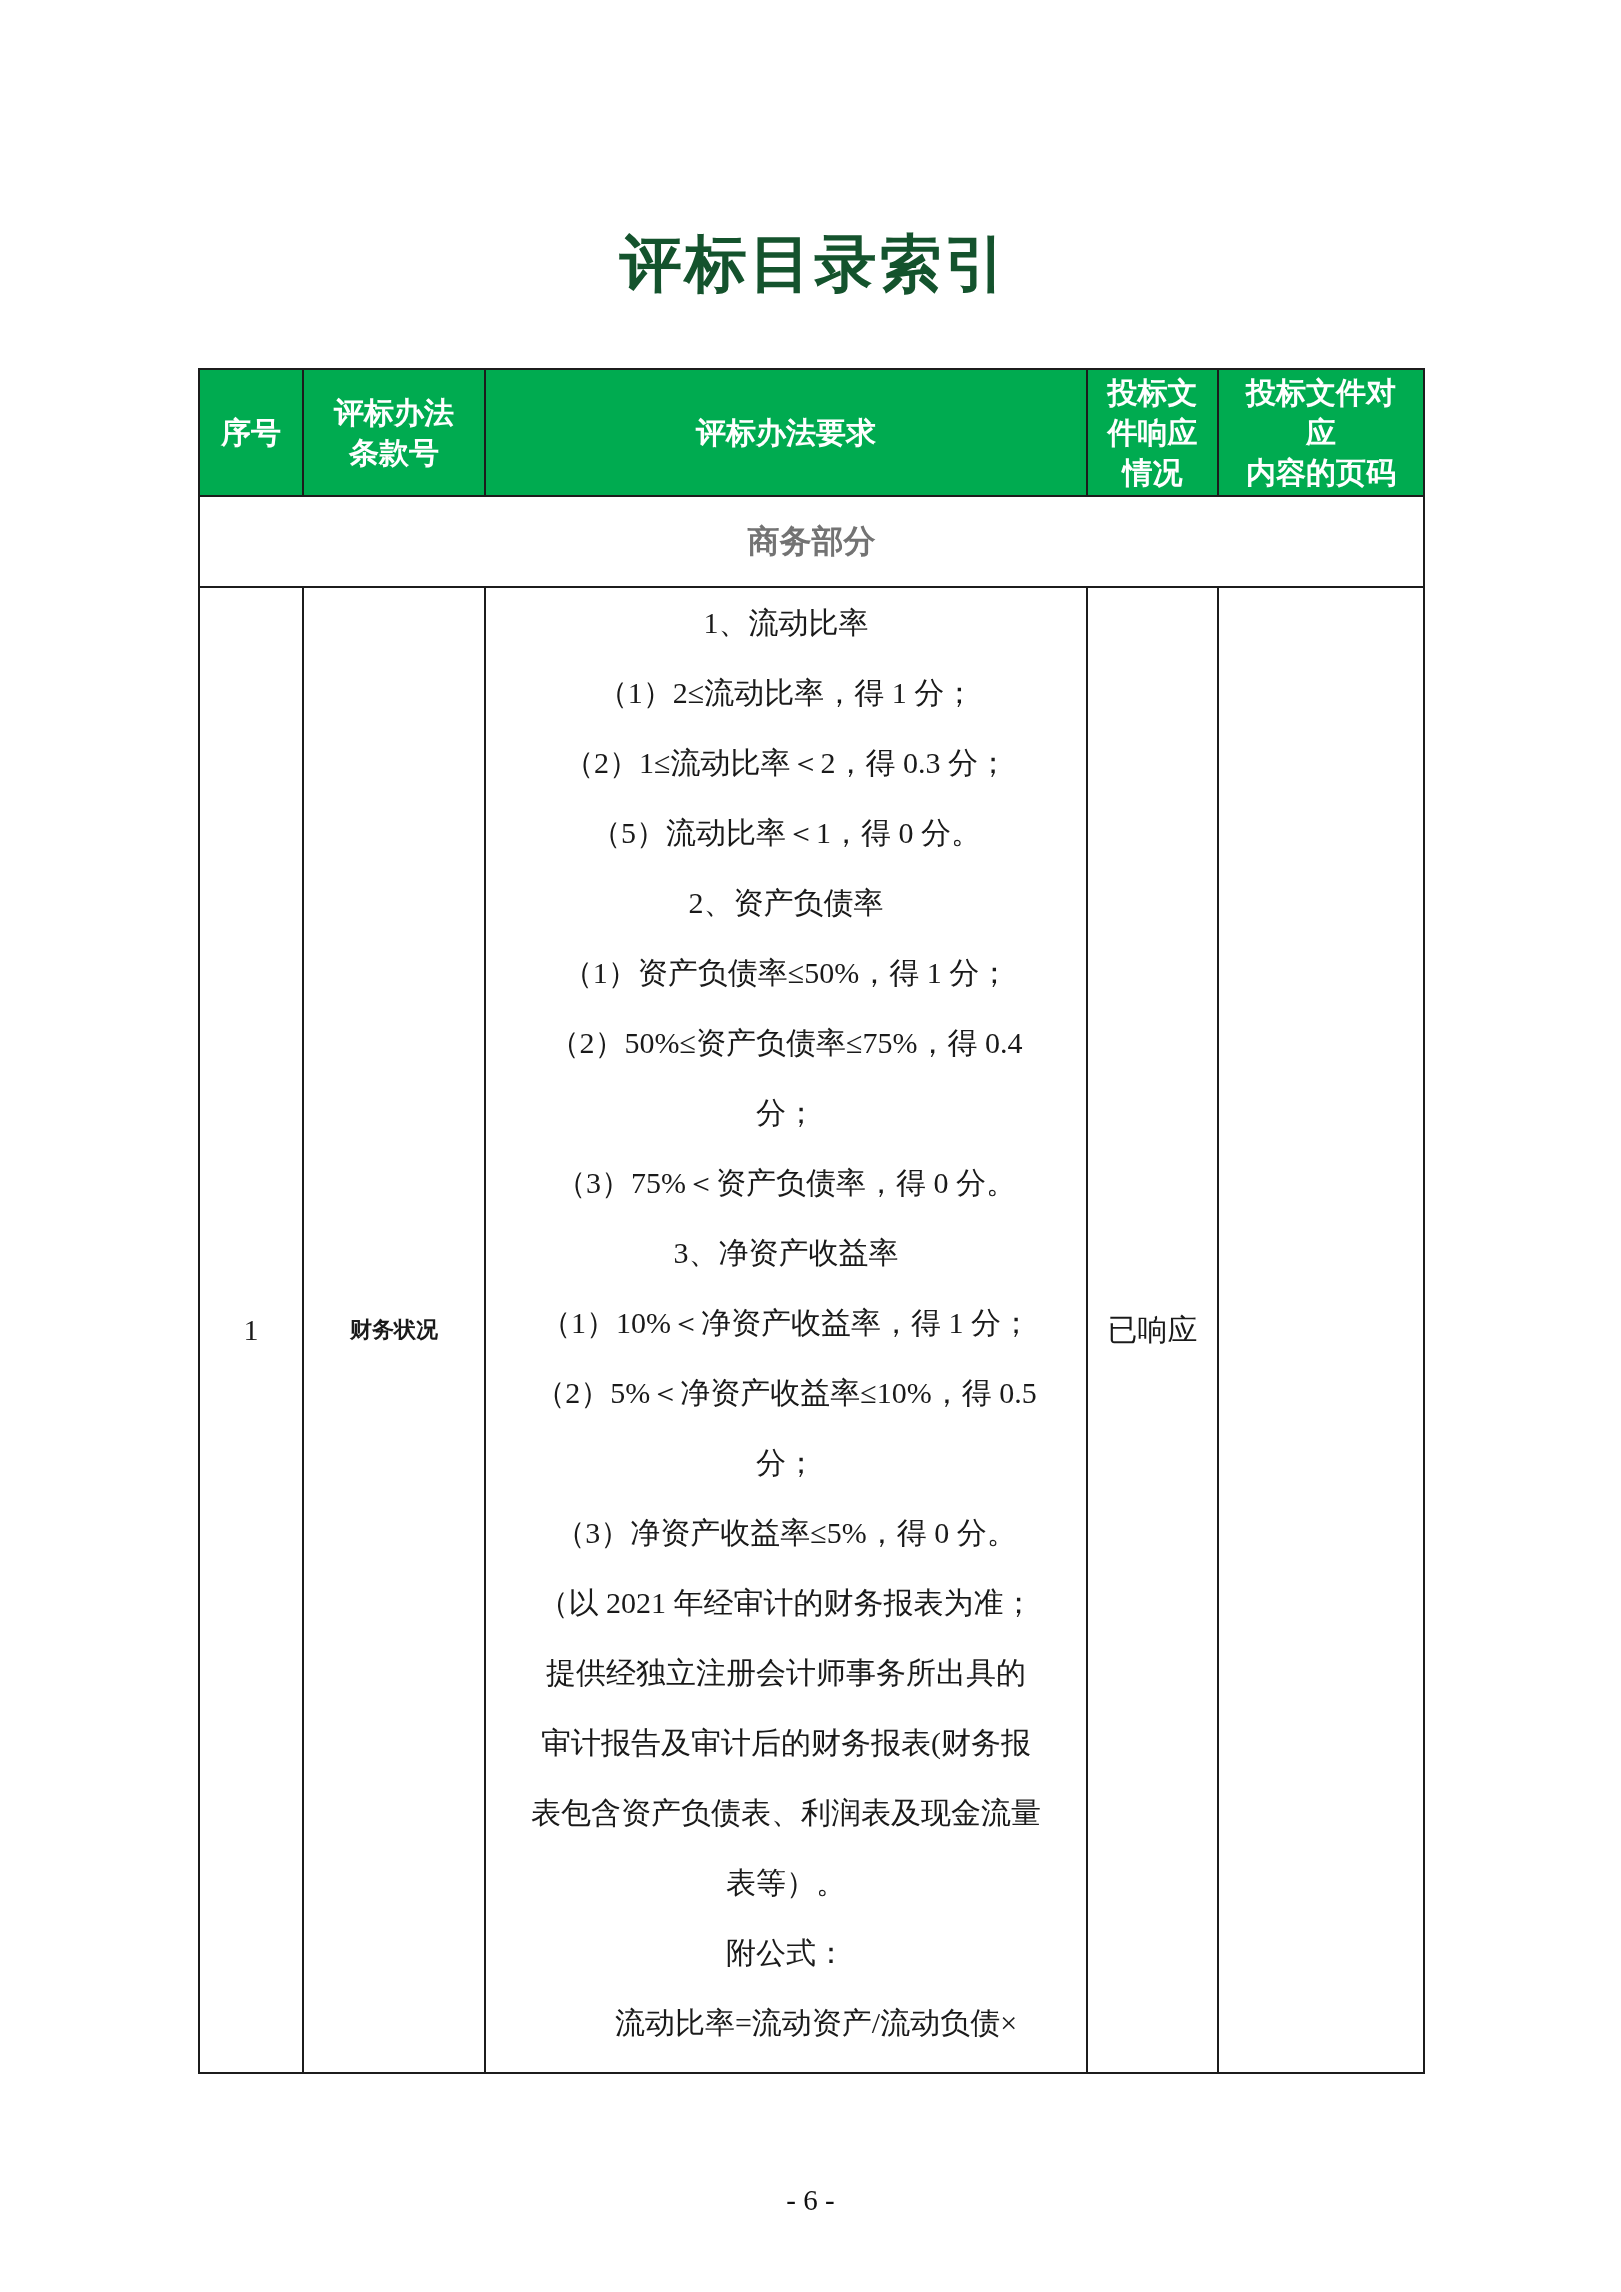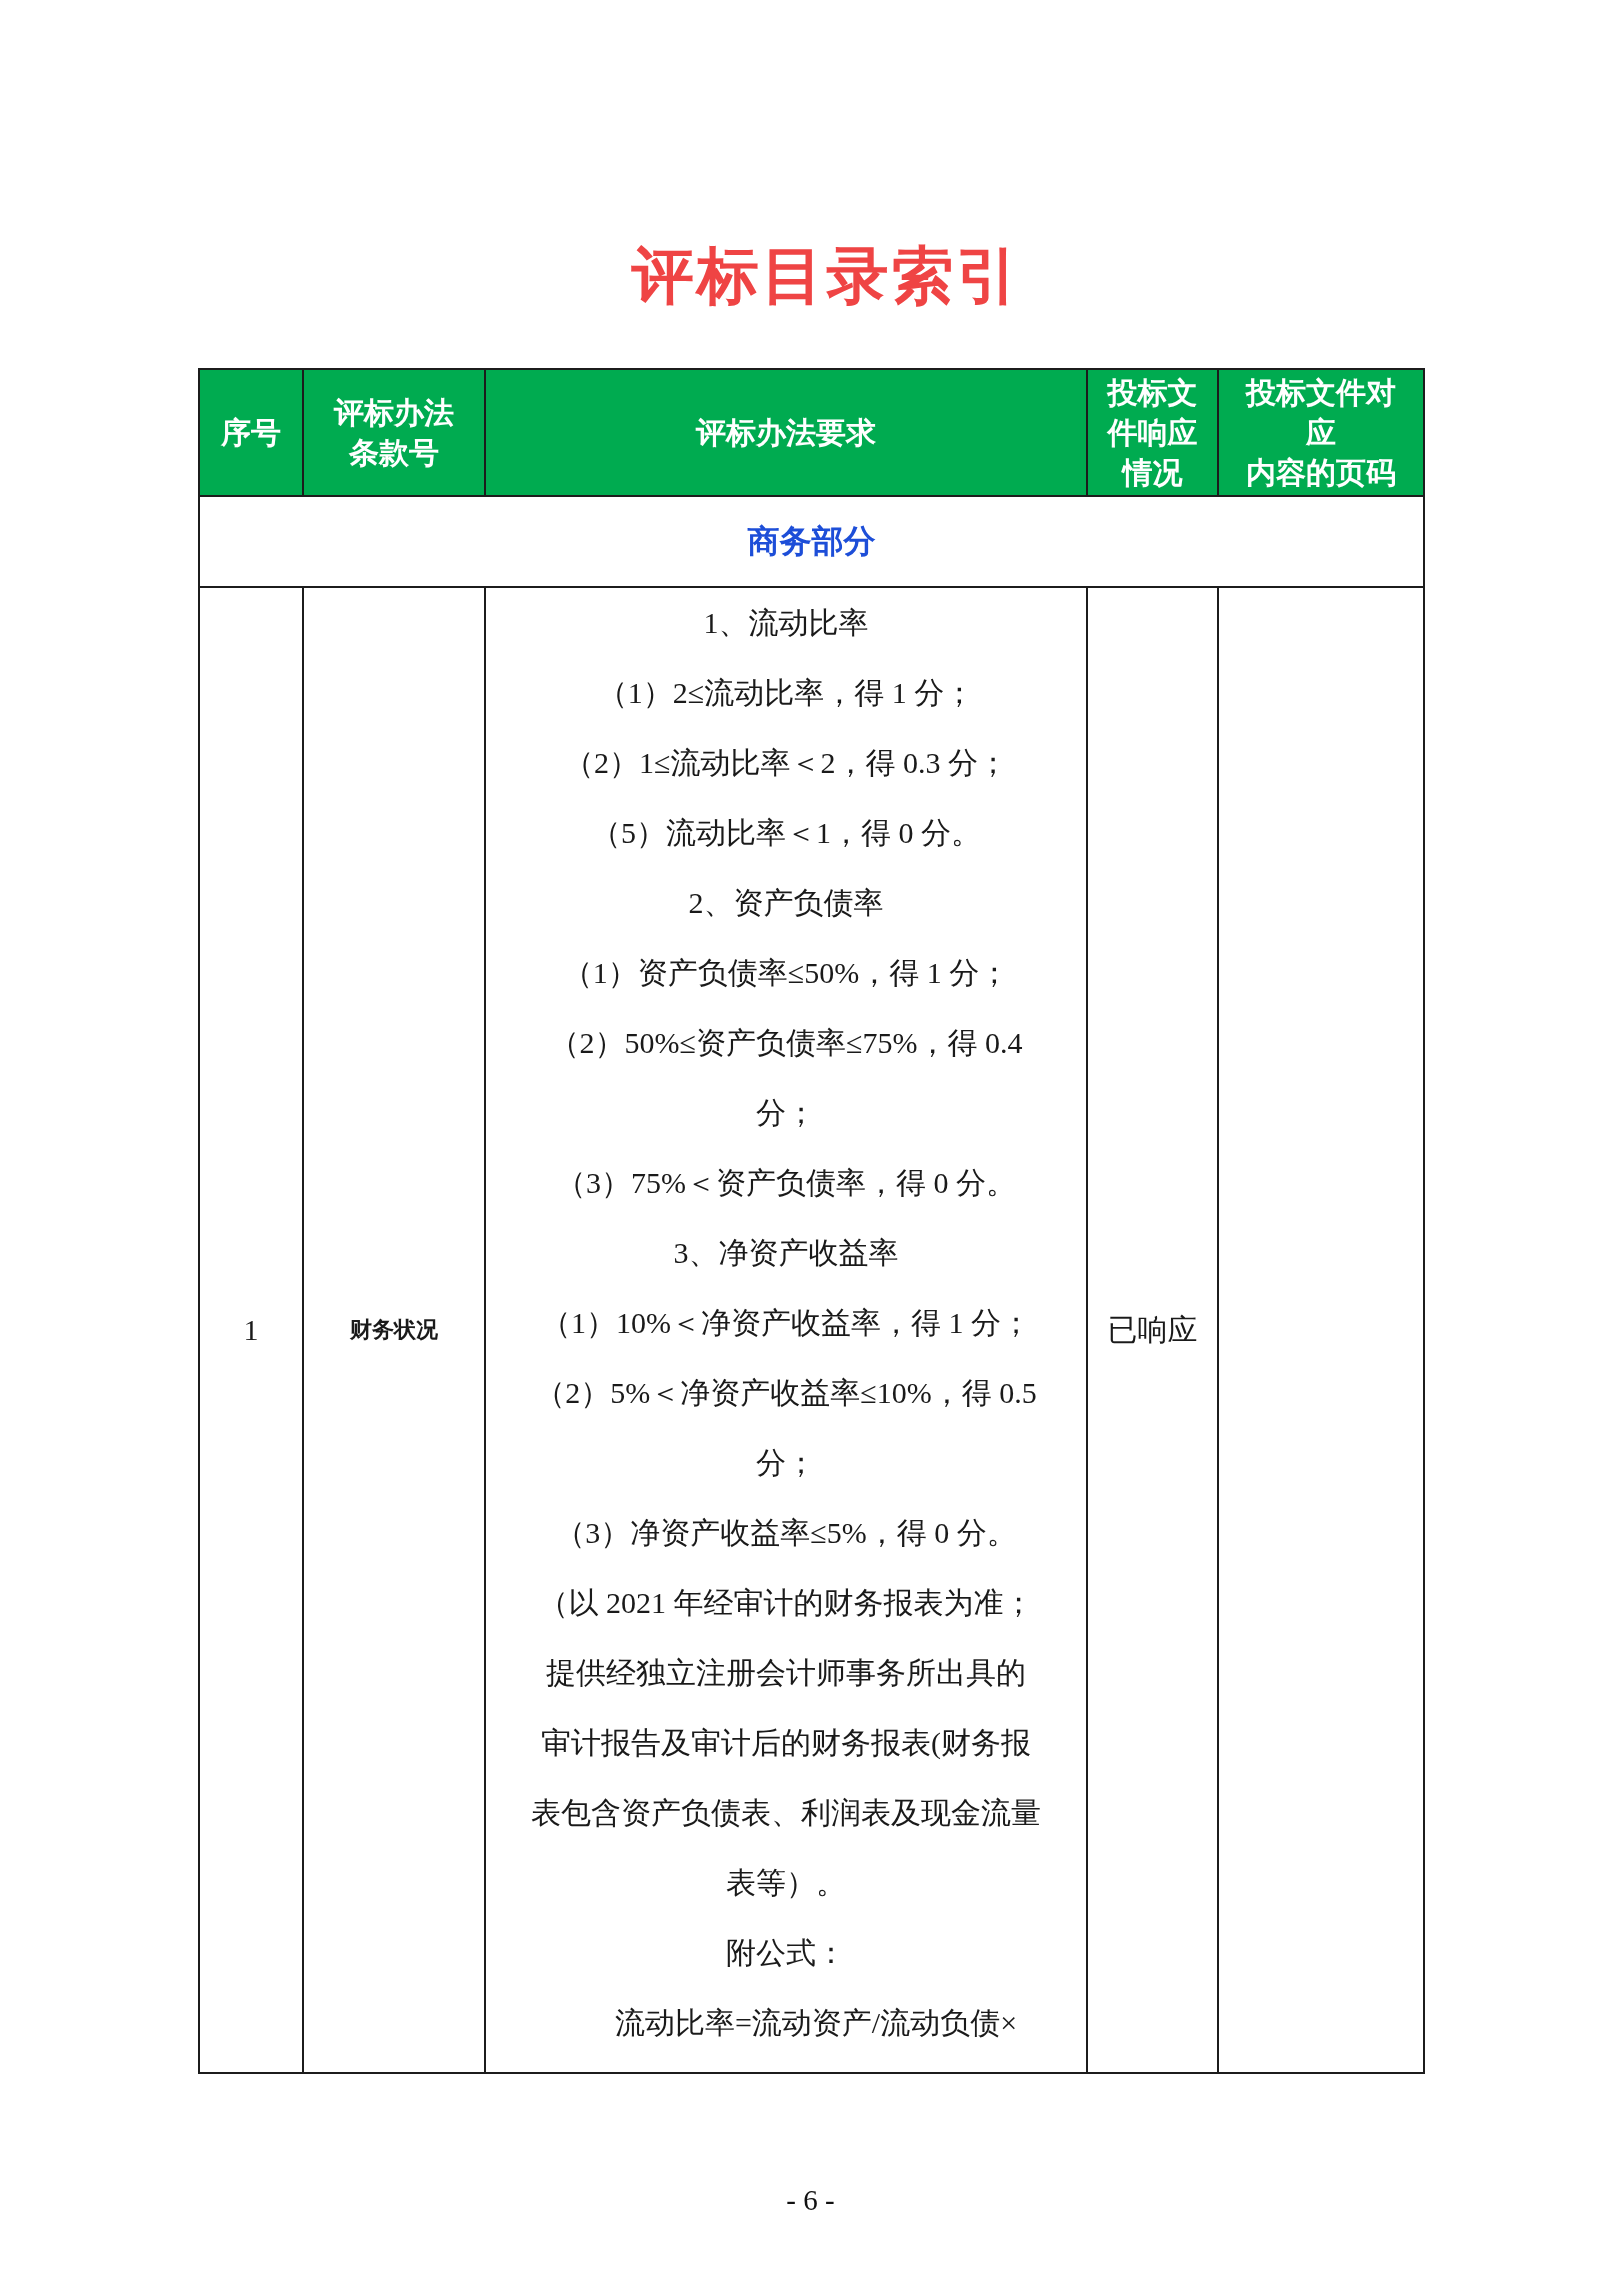--- a/index.html
+++ b/index.html
@@ -7,27 +7,27 @@
     position:relative;
     width:1621px;height:2293px;
     background:#ffffff;
     font-family:"Liberation Serif", serif;
     color:#1a1a1a;
     overflow:hidden;
   }
   .doc-title{
     position:absolute;
     left:198px;top:218px;width:1225px;
-    margin:16px;
+    margin:4px;
     text-align:center;
     font-family:"Liberation Sans", sans-serif;
     font-weight:bold;
     font-size:62px;
     letter-spacing:2.9px;
-    color:#ef4444;
+    color:#14532d;
   }
   table.index-table{
     position:absolute;
     left:198px;top:368px;
     width:1225px;
     border-collapse:collapse;
     table-layout:fixed;
     border:2.9px solid #1c1c1c;
   }
   .index-table th,.index-table td{
@@ -43,21 +43,21 @@
     line-height:40px;
     text-align:center;
     vertical-align:middle;
     white-space:pre-line;
     font-family:"Liberation Serif", serif;
   }
   tr.section-row{height:91px;}
   .section-cell{
     text-align:center;
     vertical-align:middle;
-    color:#1d4ed8;
+    color:#737373;
     font-weight:bold;
     font-size:32px;
     background:#ffffff;
   }
   tr.body-row{height:1486px;}
   .serial-cell{
     text-align:center;
     vertical-align:middle;
     font-size:30px;
   }

